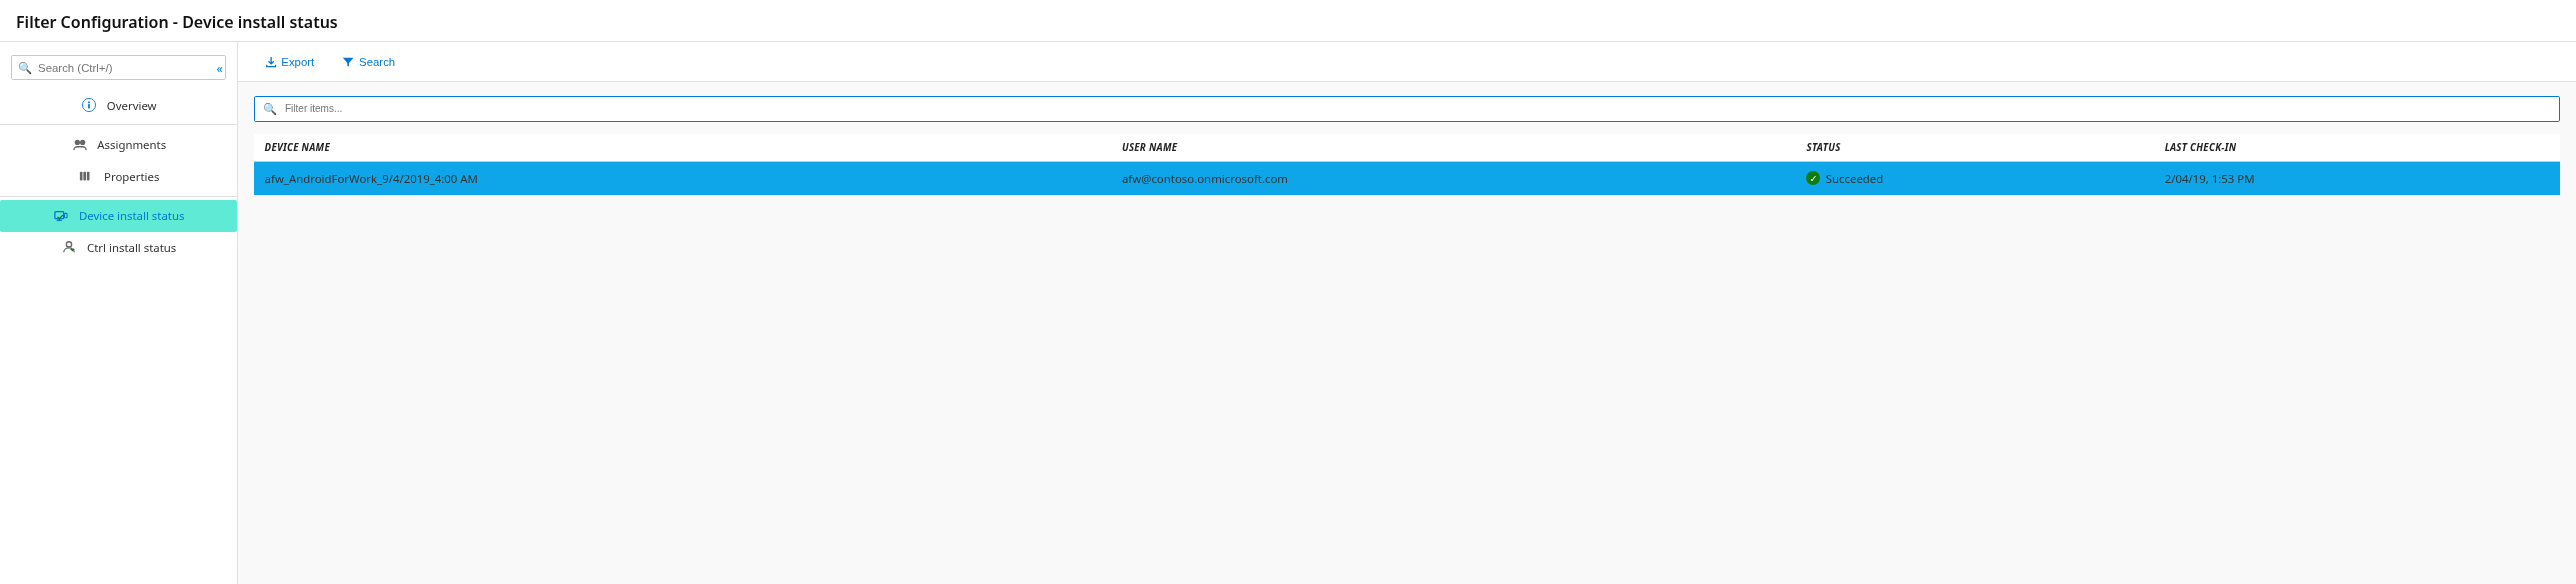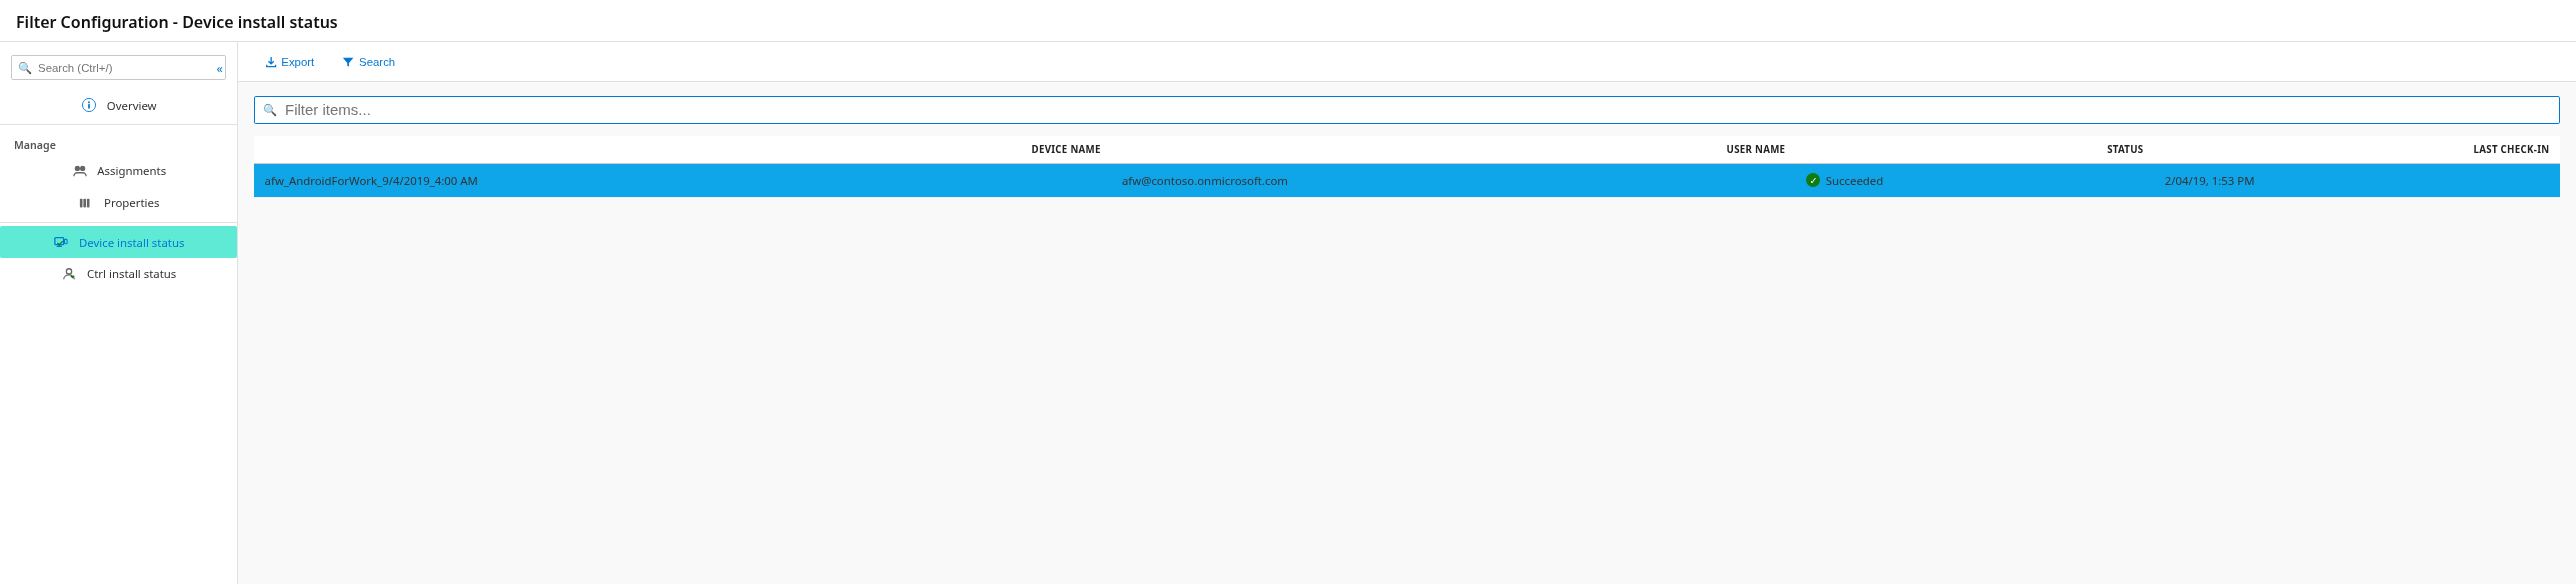--- a/index.html
+++ b/index.html
@@ -151,42 +151,43 @@
       background: #fff;
     }
     .filter-bar-icon {
       color: #666;
       margin-right: 7px;
       font-size: 11.4px;
     }
     .filter-bar input {
       border: none;
       outline: none;
-      font-size: 15px;
+      font-size: 10px;
       color: #999;
       width: 100%;
       background: transparent;
     }
     .data-table {
       width: 100%;
       border-collapse: collapse;
       background: #fff;
     }
     .data-table thead tr {
       border-bottom: 0.9px solid #ccc;
     }
     .data-table th {
-      text-align: right;
+      text-align: left;
       font-size: 9.7px;
       font-weight: 700;
       color: #222;
       padding: 7px 10.6px;
       text-transform: uppercase;
       letter-spacing: 0.03em;
       background: #fff;
+      font-style: italic;
     }
     .data-table td {
       padding: 8.8px 10.6px;
       font-size: 11.4px;
       color: #333;
       border-bottom: 0.9px solid #f0f0f0;
       background: #0ea5e9;
     }
     .status-succeeded {
       display: flex;
@@ -234,21 +235,20 @@
           <circle cx="8" cy="8" r="7.5" stroke="#0078d4" fill="none"></circle>
           <rect x="7" y="7" width="2" height="5" fill="#0078d4"></rect>
           <rect x="7" y="4" width="2" height="2" fill="#0078d4"></rect>
         </svg>
       </span>
       <span>Overview</span>
     </div>
 
     <hr class="sidebar-divider">
 
-    <div class="sidebar-section-label">Manage</div>
 
     <div class="sidebar-item">
       <span class="sidebar-item-icon icon-svg">
         <svg width="14" height="14" viewBox="0 0 16 16" fill="none">
           <circle cx="5" cy="5" r="3" fill="#666"></circle>
           <circle cx="11" cy="5" r="3" fill="#666"></circle>
           <path d="M1 14c0-2.2 1.8-4 4-4h6c2.2 0 4 1.8 4 4" stroke="#666" stroke-width="1.5" fill="none"></path>
         </svg>
       </span>
       <span>Assignments</span>

